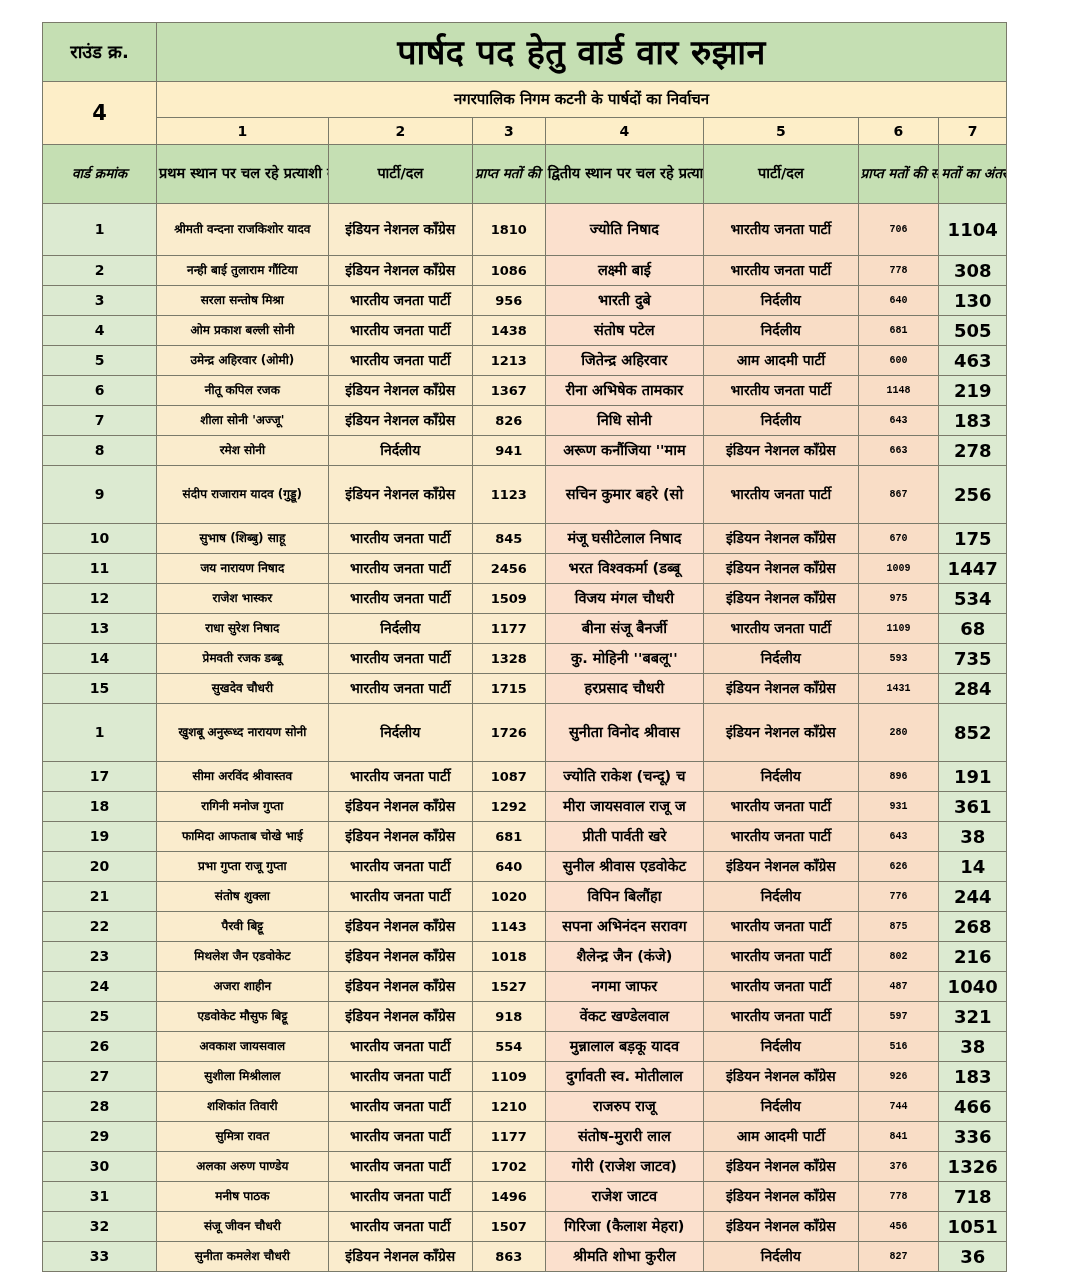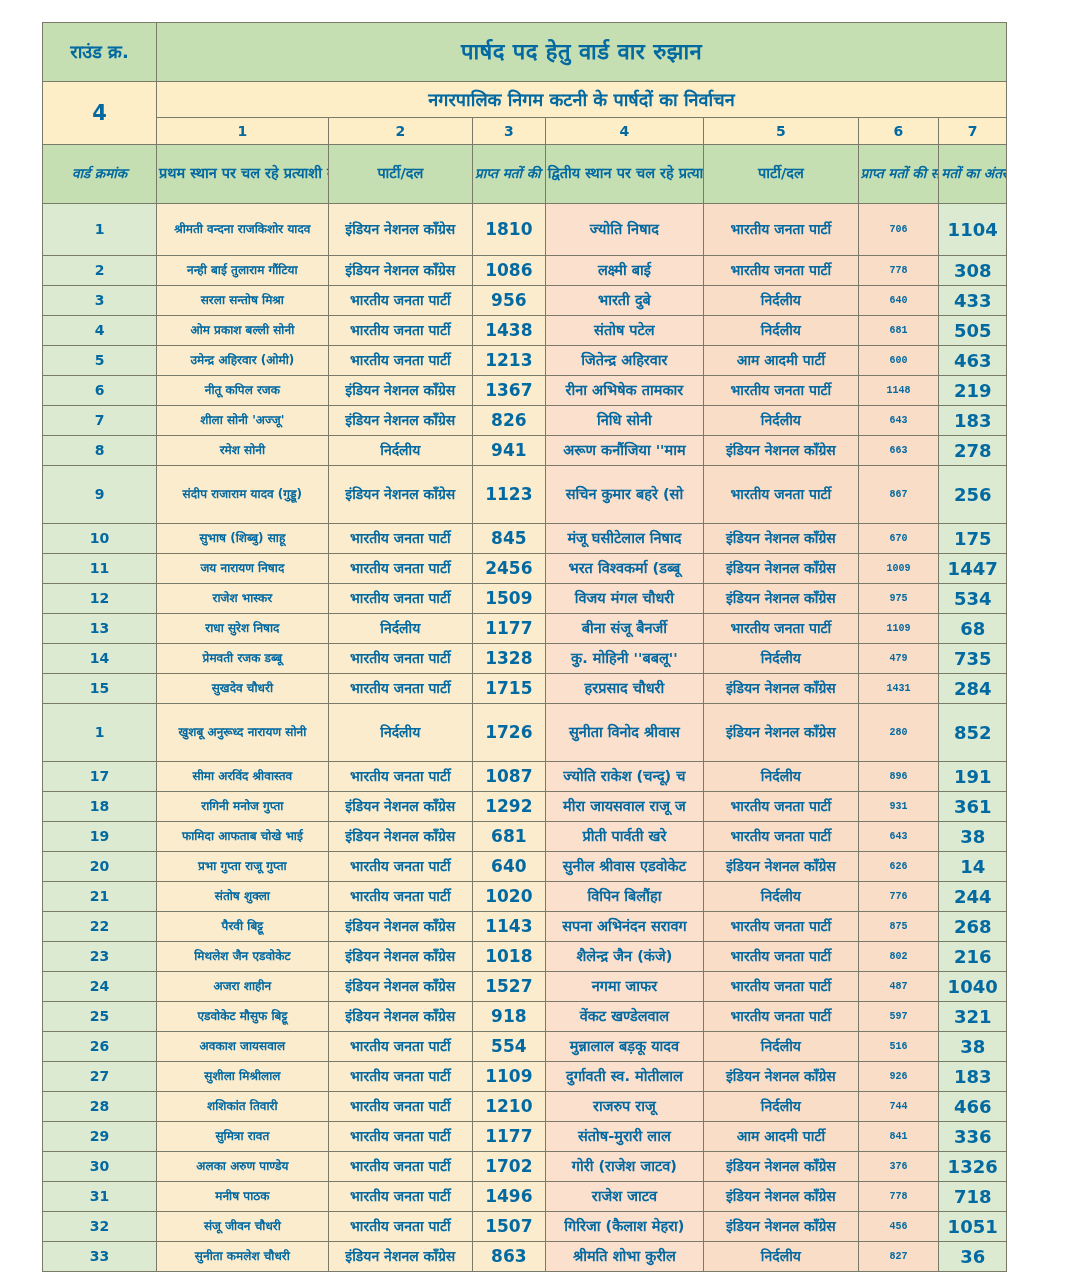--- a/index.html
+++ b/index.html
@@ -18,21 +18,21 @@
     position: absolute;
     left: 42px;
     top: 22px;
     width: 965px;
   }
   table.grid {
     border-collapse: collapse;
     table-layout: fixed;
     width: 965px;
     font-size: 13px;
-    color: #0369a1;
+    color: #000000;
   }
   table.grid td, table.grid th {
     border: 1px solid #7a7a6a;
     padding: 1px 2px;
     text-align: center;
     vertical-align: middle;
     overflow: hidden;
     white-space: nowrap;
     font-weight: bold;
     line-height: 1.18;
@@ -45,31 +45,31 @@
   .c-beige   { background: #faeccd; }
   .c-peach   { background: #fbe0cd; }
   .c-peach2  { background: #f9ddc6; }
 
   
   .round-label {
     font-size: 18px;
     height: 56px;
   }
   .main-title {
-    font-size: 22px;
+    font-size: 34px;
     font-weight: normal;
     letter-spacing: .4px;
     height: 56px;
   }
   .round-num {
     font-size: 21px;
     height: 60px;
   }
   .sub-title {
-    font-size: 18px;
+    font-size: 15px;
     height: 30px;
   }
   .colnum {
     font-size: 14px;
     height: 22px;
   }
   .hdr {
     font-size: 14.5px;
     height: 56px;
     white-space: normal;
@@ -98,21 +98,21 @@
     white-space: nowrap;
   }
   td.num {
     font-size: 10px;
     font-family: Liberation Mono, monospace;
   }
   td.wardno {
     font-size: 14px;
   }
   td.votes {
-    font-size: 17px;
+    font-size: 13px;
     margin-left: 30px;
   }
   td.diff {
     font-size: 18px;
   }
   .tall { height: 58px; }
   .tall2 { height: 52px; }
 
   
   col.w-ward  { width: 113px; }
@@ -190,21 +190,21 @@
           <td class="c-lgreen diff">308</td>
         </tr>
         <tr>
           <td class="c-lgreen wardno">3</td>
           <td class="c-beige name">सरला सन्तोष मिश्रा</td>
           <td class="c-beige party">भारतीय जनता पार्टी</td>
           <td class="c-beige votes">956</td>
           <td class="c-peach name2">भारती दुबे</td>
           <td class="c-peach2 party">निर्दलीय</td>
           <td class="c-peach2 num">640</td>
-          <td class="c-lgreen diff">433</td>
+          <td class="c-lgreen diff">130</td>
         </tr>
         <tr>
           <td class="c-lgreen wardno">4</td>
           <td class="c-beige name">ओम प्रकाश बल्ली सोनी</td>
           <td class="c-beige party">भारतीय जनता पार्टी</td>
           <td class="c-beige votes">1438</td>
           <td class="c-peach name2">संतोष पटेल</td>
           <td class="c-peach2 party">निर्दलीय</td>
           <td class="c-peach2 num">681</td>
           <td class="c-lgreen diff">505</td>
@@ -299,21 +299,21 @@
           <td class="c-peach2 num">1109</td>
           <td class="c-lgreen diff">68</td>
         </tr>
         <tr>
           <td class="c-lgreen wardno">14</td>
           <td class="c-beige name">प्रेमवती रजक डब्बू</td>
           <td class="c-beige party">भारतीय जनता पार्टी</td>
           <td class="c-beige votes">1328</td>
           <td class="c-peach name2">कु. मोहिनी ''बबलू''</td>
           <td class="c-peach2 party">निर्दलीय</td>
-          <td class="c-peach2 num">479</td>
+          <td class="c-peach2 num">593</td>
           <td class="c-lgreen diff">735</td>
         </tr>
         <tr>
           <td class="c-lgreen wardno">15</td>
           <td class="c-beige name">सुखदेव चौधरी</td>
           <td class="c-beige party">भारतीय जनता पार्टी</td>
           <td class="c-beige votes">1715</td>
           <td class="c-peach name2">हरप्रसाद चौधरी</td>
           <td class="c-peach2 party">इंडियन नेशनल कॉंग्रेस</td>
           <td class="c-peach2 num">1431</td>

